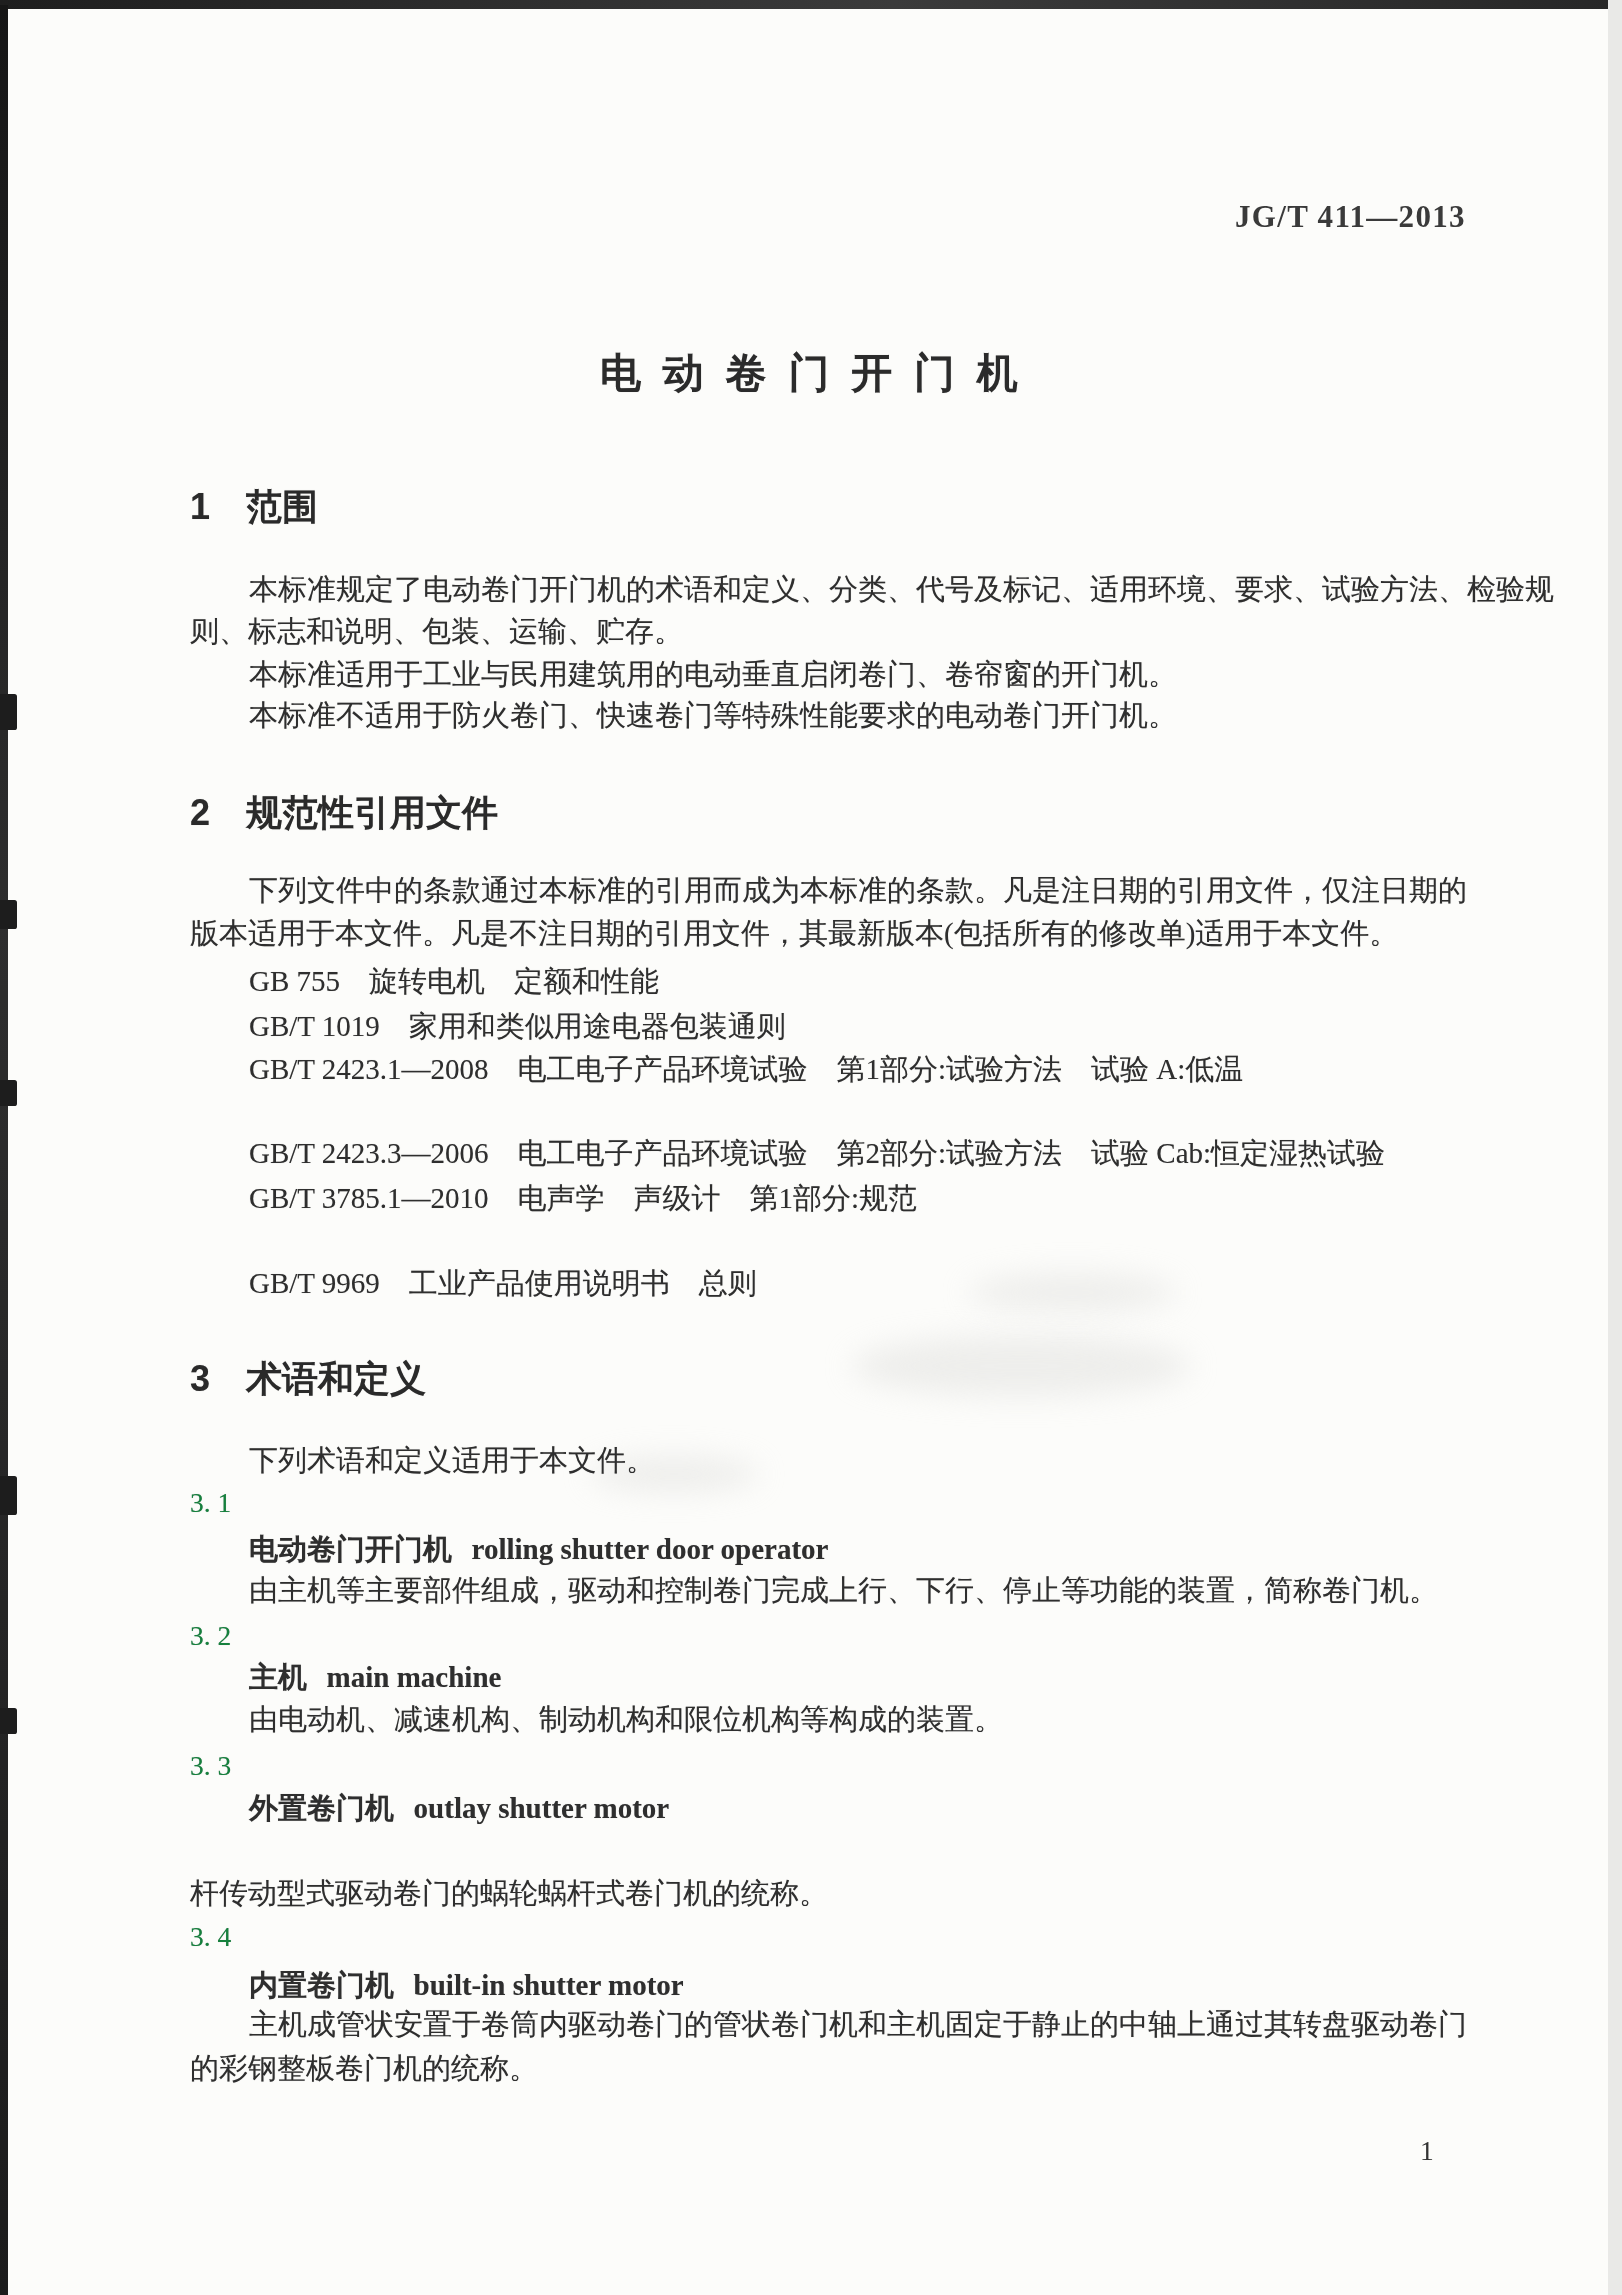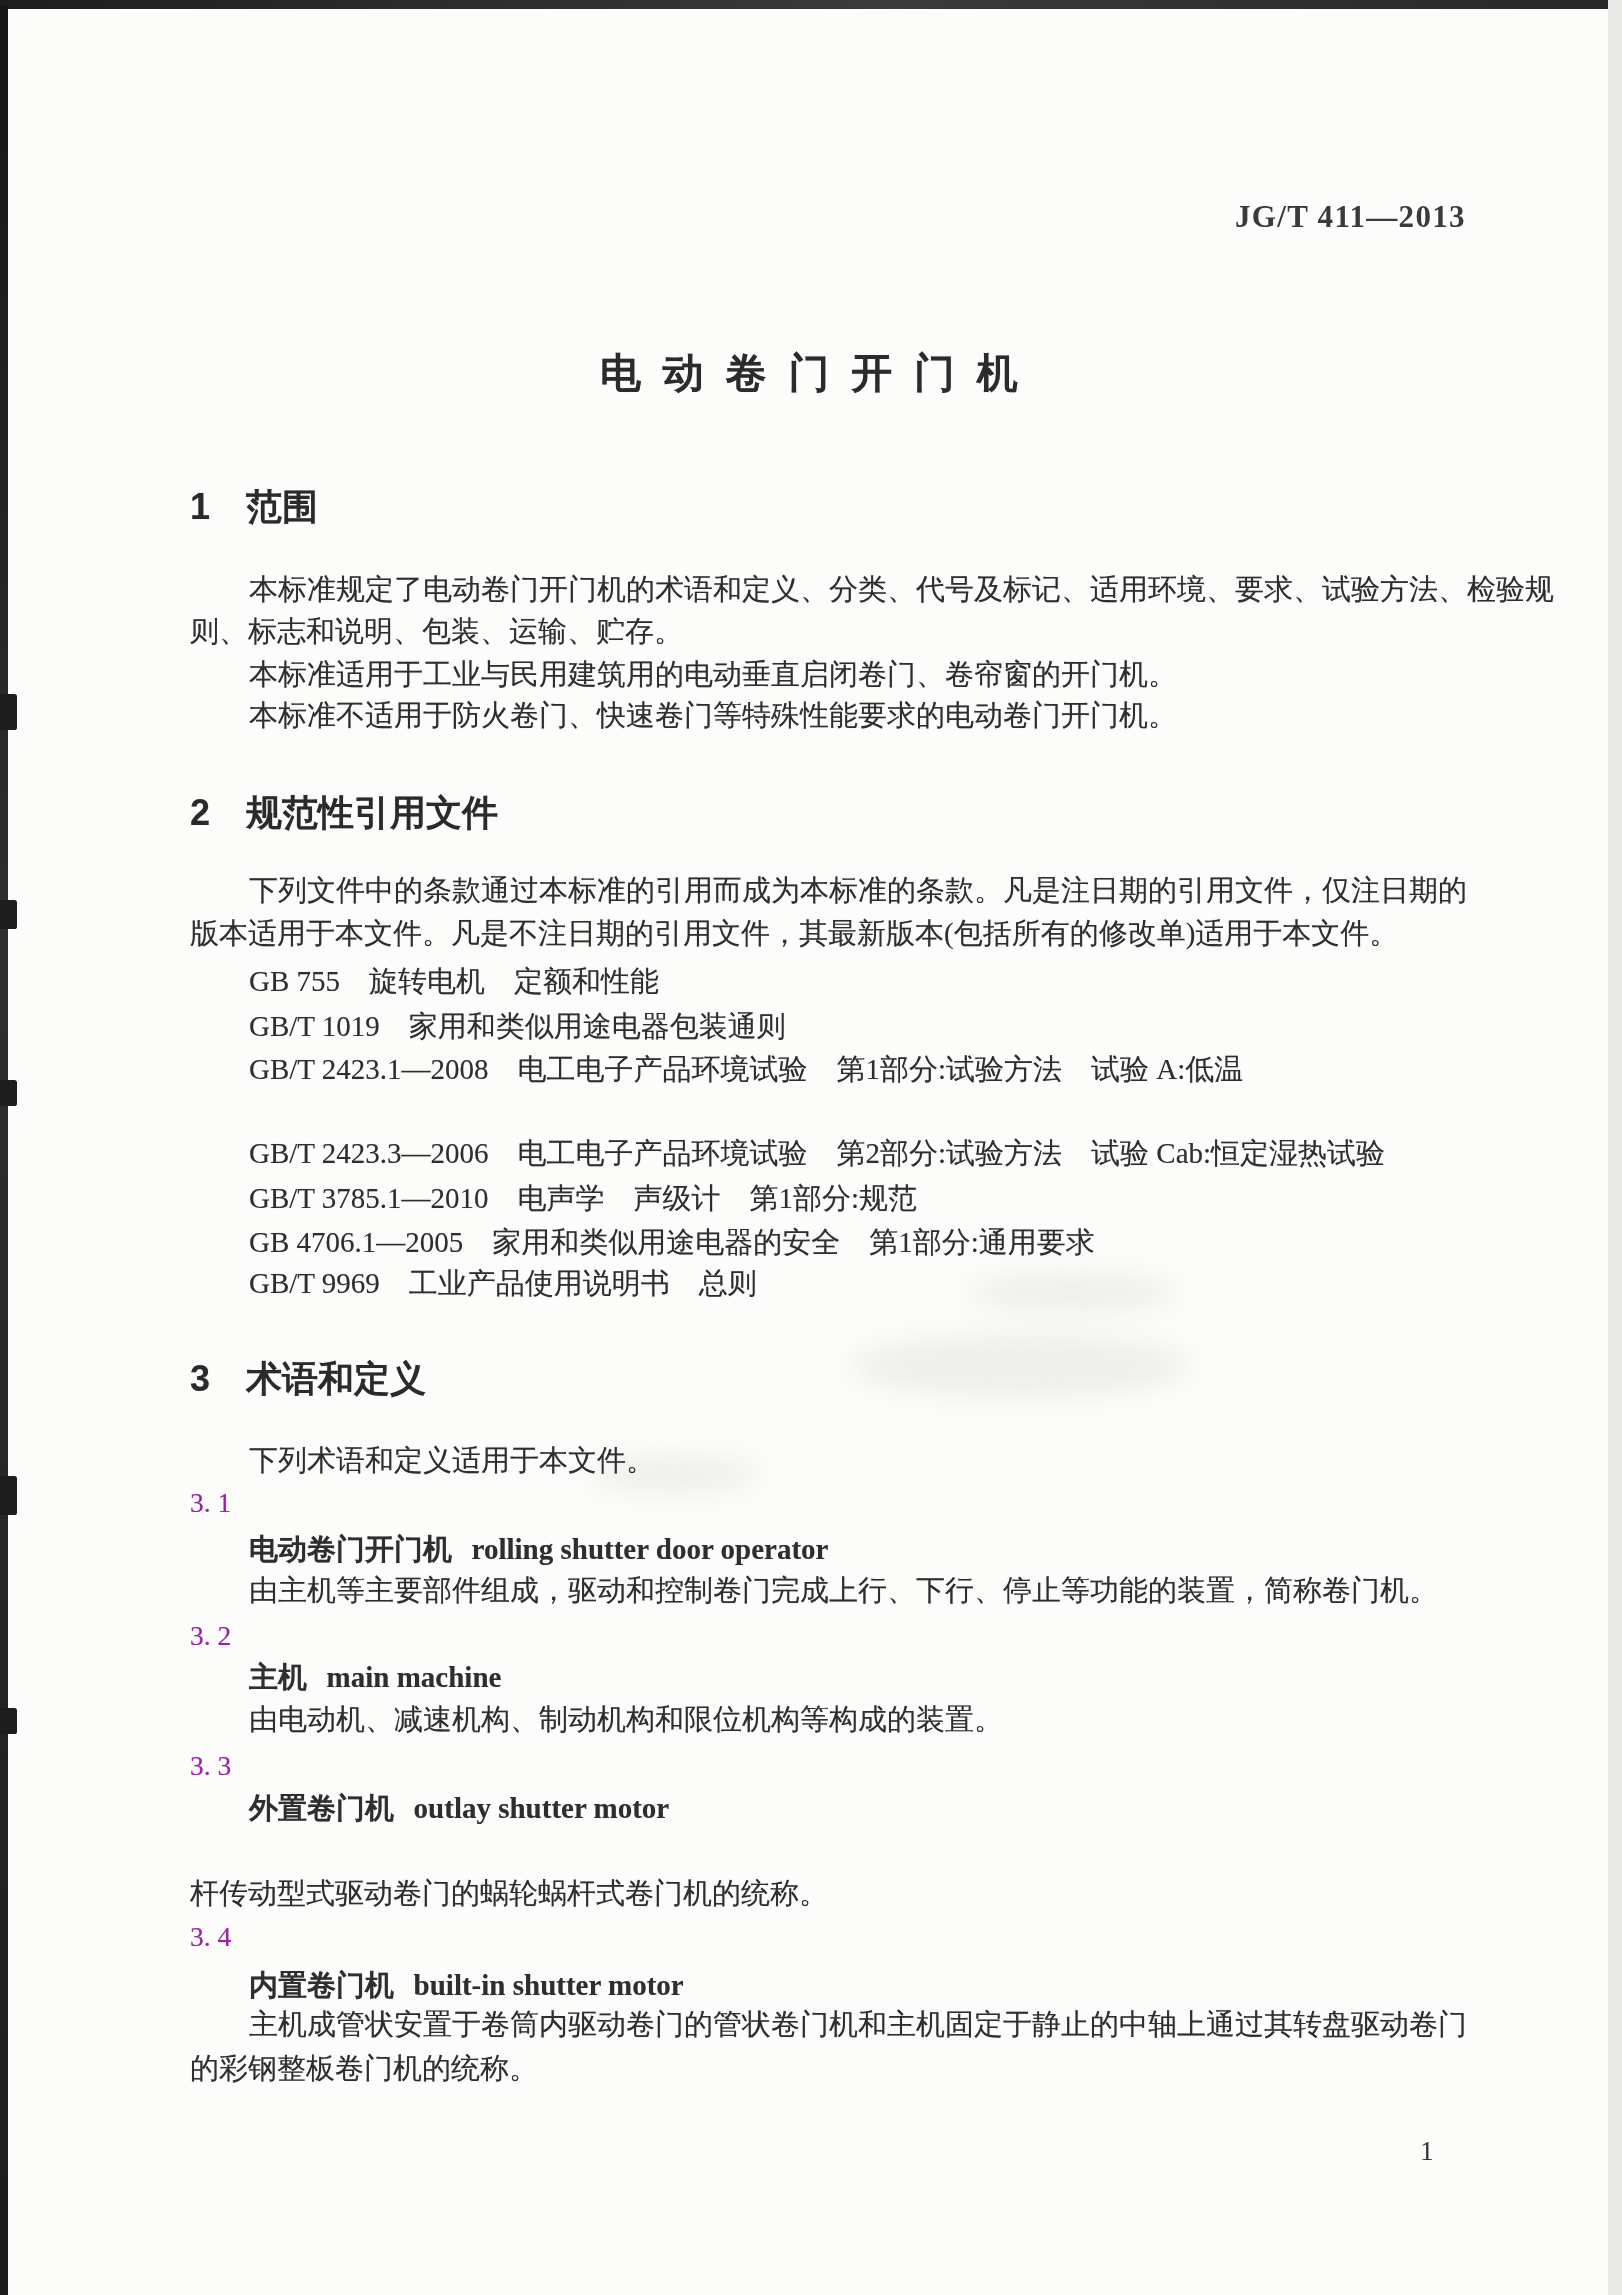--- a/index.html
+++ b/index.html
@@ -21,21 +21,21 @@
     text-shadow: 0 0 0.7px rgba(45,45,45,0.35);
   }
   .heading {
     font-family: "Liberation Sans", sans-serif;
     font-weight: 700;
     font-size: 36px;
     color: #2a2a2a;
   }
   .clause-num {
     font-size: 27.5px;
-    color: #a21caf;
+    color: #15803d;
   }
   .doc-title {
     position: absolute;
     top: 346px;
     left: 0;
     width: 1623px;
     text-align: center;
     font-family: "Liberation Sans", sans-serif;
     font-weight: 700;
     font-size: 41px;
@@ -120,21 +120,20 @@
   <div class="line" style="top:699px;left:249px;">本标准不适用于防火卷门、快速卷门等特殊性能要求的电动卷门开门机。</div>
 
   <div class="line heading" style="top:792px;left:190px;">2　规范性引用文件</div>
   <div class="line" style="top:874px;left:249px;">下列文件中的条款通过本标准的引用而成为本标准的条款。凡是注日期的引用文件，仅注日期的</div>
   <div class="line" style="top:917px;left:190px;">版本适用于本文件。凡是不注日期的引用文件，其最新版本(包括所有的修改单)适用于本文件。</div>
   <div class="line" style="top:965px;left:249px;">GB 755　旋转电机　定额和性能</div>
   <div class="line" style="top:1010px;left:249px;">GB/T 1019　家用和类似用途电器包装通则</div>
   <div class="line" style="top:1053px;left:249px;">GB/T 2423.1—2008　电工电子产品环境试验　第1部分:试验方法　试验 A:低温</div>
   <div class="line" style="top:1137px;left:249px;">GB/T 2423.3—2006　电工电子产品环境试验　第2部分:试验方法　试验 Cab:恒定湿热试验</div>
   <div class="line" style="top:1182px;left:249px;">GB/T 3785.1—2010　电声学　声级计　第1部分:规范</div>
-  <div class="line" style="top:1226px;left:249px;">GB 4706.1—2005　家用和类似用途电器的安全　第1部分:通用要求</div>
   <div class="line" style="top:1267px;left:249px;">GB/T 9969　工业产品使用说明书　总则</div>
 
   <div class="line heading" style="top:1358px;left:190px;">3　术语和定义</div>
   <div class="line" style="top:1444px;left:249px;">下列术语和定义适用于本文件。</div>
 
   <div class="line clause-num" style="top:1487px;left:190px;">3. 1</div>
   <div class="line" style="top:1533px;left:249px;">
     <span class="term-cn">电动卷门开门机</span><span class="term-en">rolling shutter door operator</span>
   </div>
   <div class="line" style="top:1574px;left:249px;">由主机等主要部件组成，驱动和控制卷门完成上行、下行、停止等功能的装置，简称卷门机。</div>

